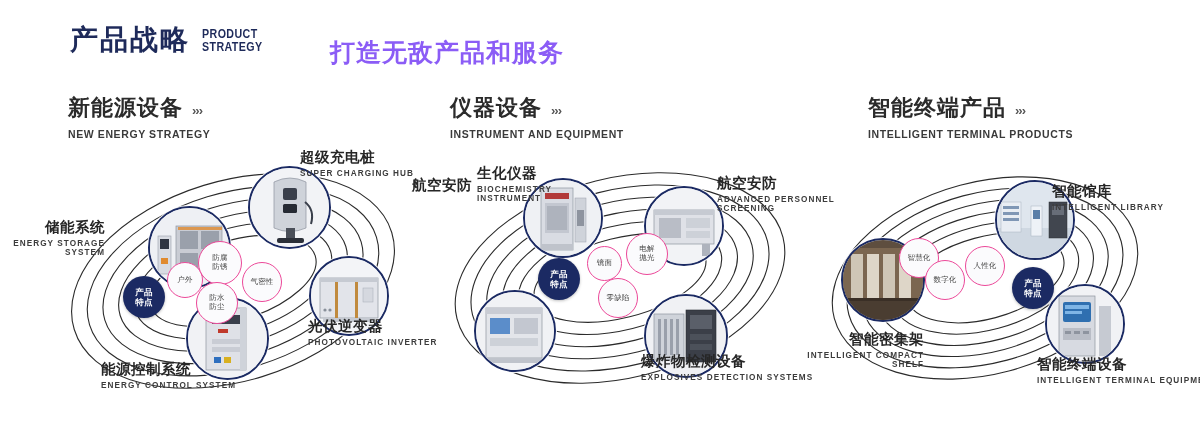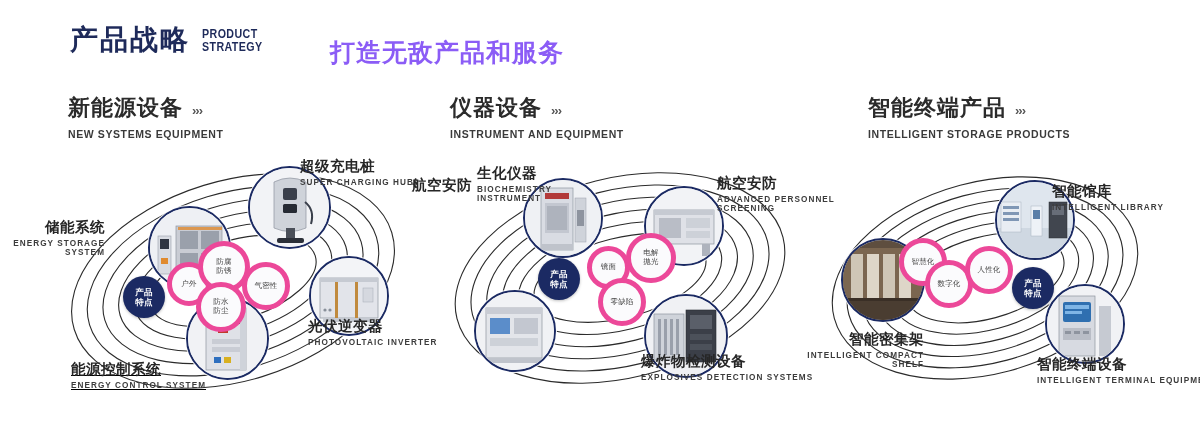--- a/index.html
+++ b/index.html
@@ -28,21 +28,21 @@
   .cluster{position:absolute;top:150px;height:262px;}
   .orbits{position:absolute;left:0;top:0;width:100%;height:100%;}
   .orbits svg{position:absolute;left:0;top:0;overflow:visible;}
 
   
   .pc{position:absolute;border-radius:50%;border:2px solid #1b2a63;overflow:hidden;background:#e9ecf2;
       box-shadow:0 0 0 1px rgba(255,255,255,.9);}
   .pc .ph{position:absolute;left:0;top:0;width:100%;height:100%;}
 
   
-  .fb{position:absolute;border-radius:50%;background:#fbfbfd;border:5px solid #ec4899;
+  .fb{position:absolute;border-radius:50%;background:#fbfbfd;border:1px solid #ec4899;
       display:flex;align-items:center;justify-content:center;text-align:center;
       color:#444;font-size:7.5px;line-height:1.18;letter-spacing:.2px;
       font-family:"DejaVu Sans","Liberation Sans",sans-serif;}
   .fb.core{background:#1b2a63;border:none;color:#fff;font-weight:bold;font-size:8.5px;
            box-shadow:0 1px 3px rgba(0,0,0,.25);}
 
   
   .lbl{position:absolute;}
   .lbl .cn{font-size:14.5px;font-weight:bold;color:#262626;letter-spacing:.5px;white-space:nowrap;
            font-family:"DejaVu Sans","Liberation Sans",sans-serif;}
@@ -62,37 +62,37 @@
       <div>STRATEGY</div>
     </div>
   </div>
   <div class="hdr-sub">打造无敌产品和服务</div>
 
   <div class="sect" style="left:68px;top:93px;">
     <div class="sect-row">
       <span class="sect-cn">新能源设备</span>
       <span class="sect-arrows">›››</span>
     </div>
-    <div class="sect-en">NEW SYSTEMS EQUIPMENT</div>
+    <div class="sect-en">NEW ENERGY STRATEGY</div>
   </div>
 
   <div class="sect" style="left:450px;top:93px;">
     <div class="sect-row">
       <span class="sect-cn">仪器设备</span>
       <span class="sect-arrows">›››</span>
     </div>
     <div class="sect-en">INSTRUMENT AND EQUIPMENT</div>
   </div>
 
   <div class="sect" style="left:868px;top:93px;">
     <div class="sect-row">
       <span class="sect-cn">智能终端产品</span>
       <span class="sect-arrows">›››</span>
     </div>
-    <div class="sect-en">INTELLIGENT STORAGE PRODUCTS</div>
+    <div class="sect-en">INTELLIGENT TERMINAL PRODUCTS</div>
   </div>
 
   <div class="cluster" style="left:45px;width:375px;">
     <div class="orbits">
       <svg width="375" height="262" viewBox="0 0 375 262" aria-hidden="true">
         <g transform="translate(188,131) rotate(-17)" fill="none" stroke="#2b2b2b" stroke-width="1.1">
           <ellipse rx="166" ry="100"></ellipse>
           <ellipse rx="150" ry="88"></ellipse>
           <ellipse rx="134" ry="76"></ellipse>
           <ellipse rx="118" ry="64"></ellipse>
@@ -180,29 +180,29 @@
     </div>
   </div>
 
   <div class="lbl r" style="left:0px;top:218px;width:105px;">
     <div class="cn">储能系统</div>
     <div class="en">
       <div>ENERGY STORAGE</div>
       <div>SYSTEM</div>
     </div>
   </div>
-  <div class="lbl" style="left:300px;top:157px;">
+  <div class="lbl" style="left:300px;top:148px;">
     <div class="cn">超级充电桩</div>
     <div class="en">SUPER CHARGING HUB</div>
   </div>
   <div class="lbl" style="left:308px;top:317px;">
     <div class="cn">光伏逆变器</div>
     <div class="en">PHOTOVOLTAIC INVERTER</div>
   </div>
-  <div class="lbl" style="left:71px;top:360px;text-decoration:underline;">
+  <div class="lbl" style="left:101px;top:360px;">
     <div class="cn">能源控制系统</div>
     <div class="en">ENERGY CONTROL SYSTEM</div>
   </div>
 
   <div class="cluster" style="left:432px;width:375px;">
     <div class="orbits">
       <svg width="375" height="262" viewBox="0 0 375 262" aria-hidden="true">
         <g transform="translate(188,128) rotate(-14)" fill="none" stroke="#2b2b2b" stroke-width="1.1">
           <ellipse rx="168" ry="100"></ellipse>
           <ellipse rx="152" ry="88"></ellipse>

